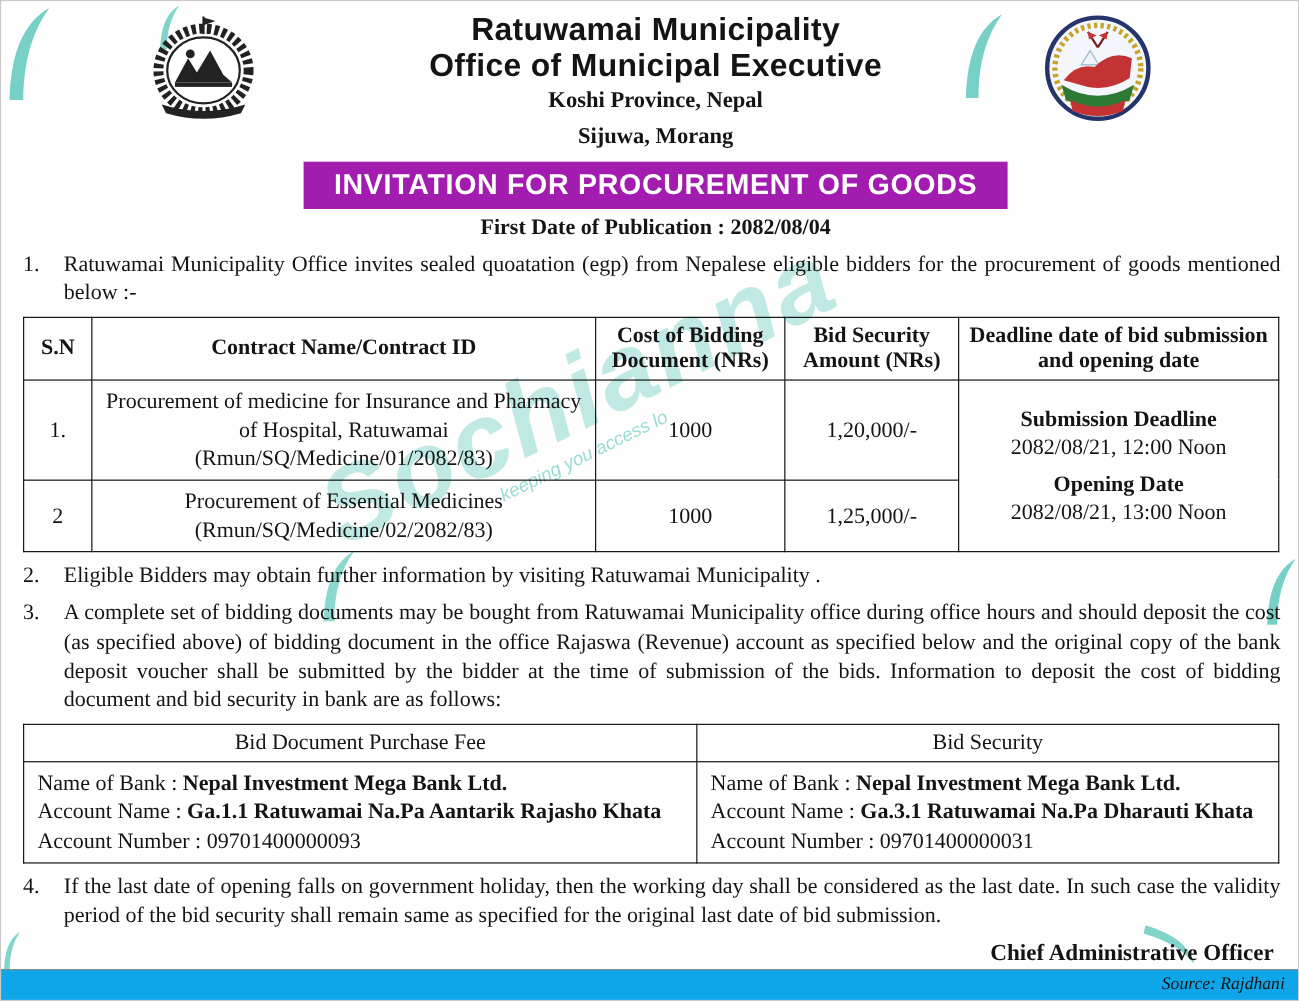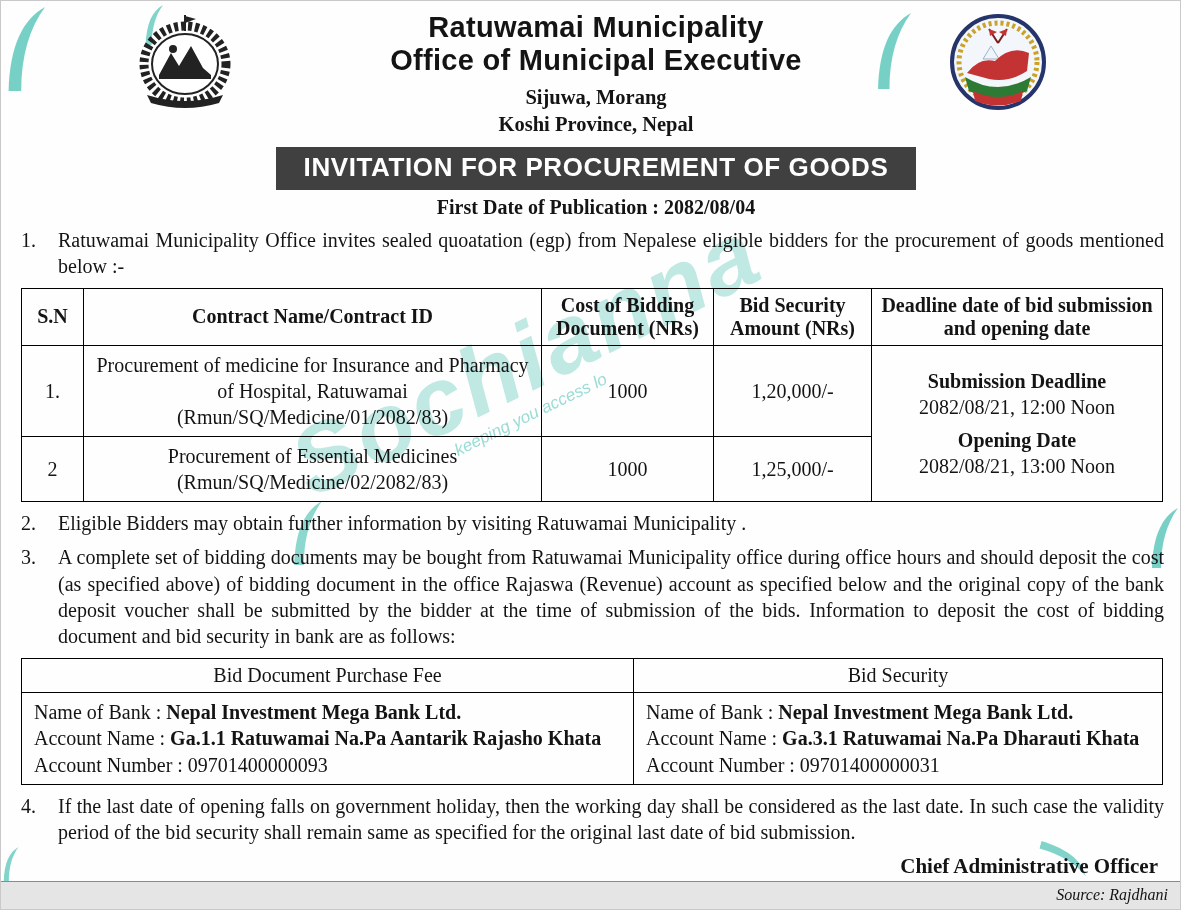--- a/index.html
+++ b/index.html
@@ -23,21 +23,21 @@
 
   
   .header-area { position:relative; padding-top:10px; text-align:center;padding-left:11px; }
   .logo-left  { position:absolute; left:128px; top:8px;  width:112px; height:100px; }
   .logo-right { position:absolute; left:948px; top:12px; width:98px;  height:98px; }
   .logo-left svg, .logo-right svg { width:100%; height:100%; display:block; }
   .org { font-family:"Liberation Sans", sans-serif; font-weight:900; font-size:29px; line-height:1.15; letter-spacing:0.3px; }
   .addr { font-weight:bold; font-size:20.5px; line-height:1.35; }
   .addr-first { margin-top:6px; }
   .banner-wrap { margin-top:8px; }
-  .banner { display:inline-block; background:#404040; color:#ffffff;
+  .banner { display:inline-block; background:#a21caf; color:#ffffff;
             font-family:"Liberation Sans", sans-serif; font-weight:800; font-size:26px;
             letter-spacing:0.6px; padding:5px 28px 7px; }
   .pub { font-weight:bold; font-size:20px; margin-top:6px; }
 
   
   .para { display:flex; font-size:20px; line-height:1.32; margin:8px 16px 0 20px; }
   .para .num { flex:0 0 37px; }
   .para .ptext { flex:1; text-align:justify; }
   .para.no-justify .ptext { text-align:left; }
 
@@ -52,21 +52,21 @@
   .dl-gap { margin-top:7px;font-family:Liberation Serif, serif; }
 
   
   .bank th { font-size:20px; font-weight:normal; padding:5px 6px; text-align:center; }
   .bank td { font-size:20px; padding:6px 12px; text-align:left; vertical-align:top; line-height:1.32; }
   .bank .col-left { width:612px; } .bank .col-right { width:529px; }
   .val { font-weight:bold; }
 
   
   .signature { text-align:right; font-weight:bold; font-size:21px; margin:8px 22px 0; }
-  .source-strip { position:absolute; left:0; right:0; bottom:0; height:28px; background:#e5e5e5;
+  .source-strip { position:absolute; left:0; right:0; bottom:0; height:28px; background:#0ea5e9;
                   border-top:1px solid #8a8a8a; text-align:right; font-style:italic;
                   font-size:16px; padding:4px 12px 0; z-index:2; }
 </style>
 </head>
 <body>
 
 <div class="page">
 
   <div class="wm-layer">
     <div class="arrow" style="left:2px; top:2px; width:42px; height:92px; opacity:.6;">
@@ -136,22 +136,22 @@
           <path d="M58 16 L50 19 L57 23 Z" fill="#c43333"></path>
           <path d="M34 46 L42 33 L50 46 Z" fill="#eef4fa" stroke="#9db3c8" stroke-width="1"></path>
           <path d="M18 60 Q30 44 46 48 Q62 32 80 40 L78 58 Q60 70 40 66 Z" fill="#c43333"></path>
           <path d="M16 64 Q49 84 82 64 L78 78 Q49 92 20 78 Z" fill="#2d7a35"></path>
           <path d="M24 78 Q49 90 74 78 L72 88 Q49 97 26 88 Z" fill="#c43333"></path>
         </svg>
       </div>
 
       <div class="org">Ratuwamai Municipality</div>
       <div class="org">Office of Municipal Executive</div>
+      <div class="addr">Koshi Province, Nepal</div>
       <div class="addr addr-first">Sijuwa, Morang</div>
-      <div class="addr">Koshi Province, Nepal</div>
       <div class="banner-wrap">
         <span class="banner">INVITATION FOR PROCUREMENT OF GOODS</span>
       </div>
       <div class="pub">First Date of Publication : 2082/08/04</div>
     </div>
 
     <div class="para">
       <span class="num">1.</span>
       <span class="ptext">Ratuwamai Municipality Office invites sealed quoatation (egp) from Nepalese eligible bidders for the procurement of goods mentioned below :-</span>
     </div>

